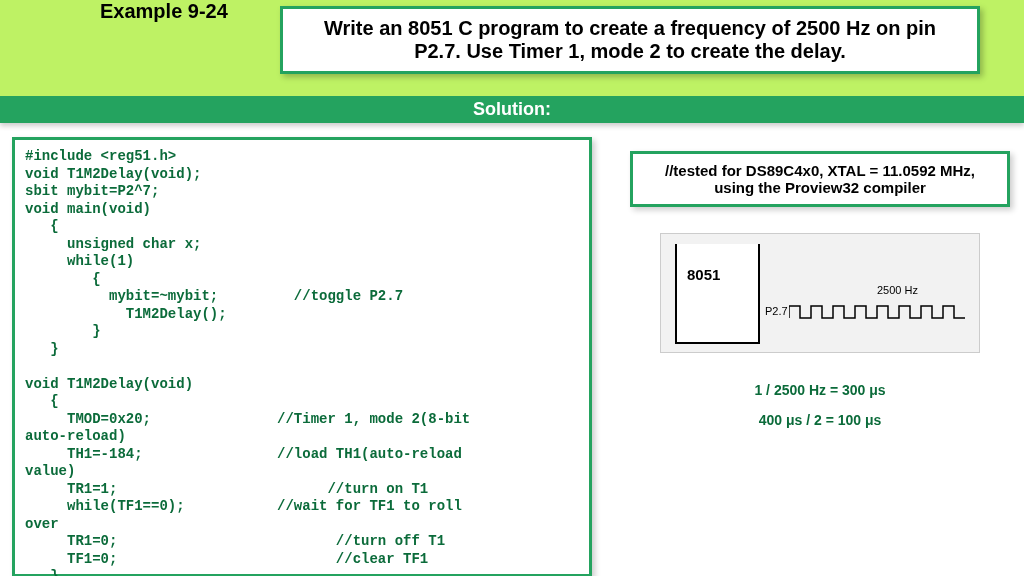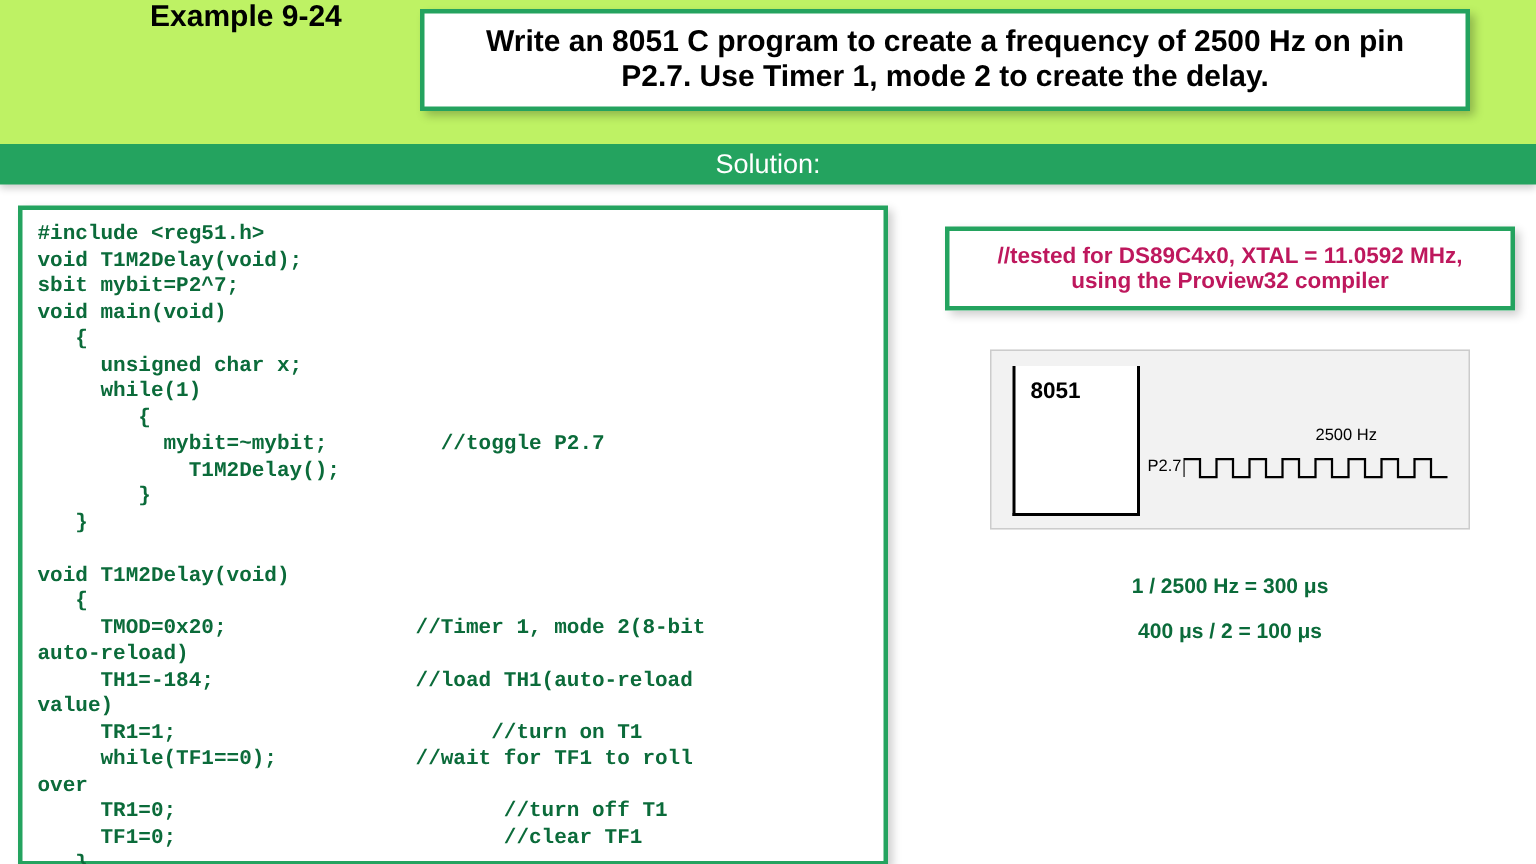--- a/index.html
+++ b/index.html
@@ -34,21 +34,21 @@
     font-size: 20px;
     font-weight: bold;
     color: #000;
     text-align: center;
     box-shadow: 3px 3px 6px rgba(0,0,0,0.25);
   }
   .solution-bar {
     background: #24a35f;
     color: #fff;
     font-size: 18px;
-    font-weight: normal;
+    font-weight: bold;
     text-align: center;
     padding: 3px 0;
     box-shadow: 0 3px 5px rgba(0,0,0,0.2);
   }
   .content {
     display: flex;
     padding: 14px 12px;
     gap: 36px;
   }
   .code-box {
@@ -69,21 +69,21 @@
     display: flex;
     flex-direction: column;
     align-items: center;
   }
   .note-box {
     border: 3px solid #24a35f;
     padding: 8px 14px;
     width: 380px;
     font-size: 15px;
     font-weight: bold;
-    color: #be185d;
+    color: #000000;
     text-align: center;
     box-shadow: 3px 3px 6px rgba(0,0,0,0.2);
     margin-top: 14px;
     margin-bottom: 26px;
   }
   .diagram {
     width: 320px;
     height: 120px;
     background: #f2f2f2;
     border: 1px solid #ccc;
@@ -96,21 +96,21 @@
     top: 10px;
     width: 85px;
     height: 100px;
     border: 2px solid #000;
     border-top: none;
     background: #fff;
   }
   .chip-label {
     position: absolute;
     left: 26px;
-    top: 18px;
+    top: 32px;
     font-size: 15px;
     font-weight: bold;
     color: #000;
   }
   .pin-label {
     position: absolute;
     left: 104px;
     top: 71px;
     font-size: 11px;
     color: #000;

